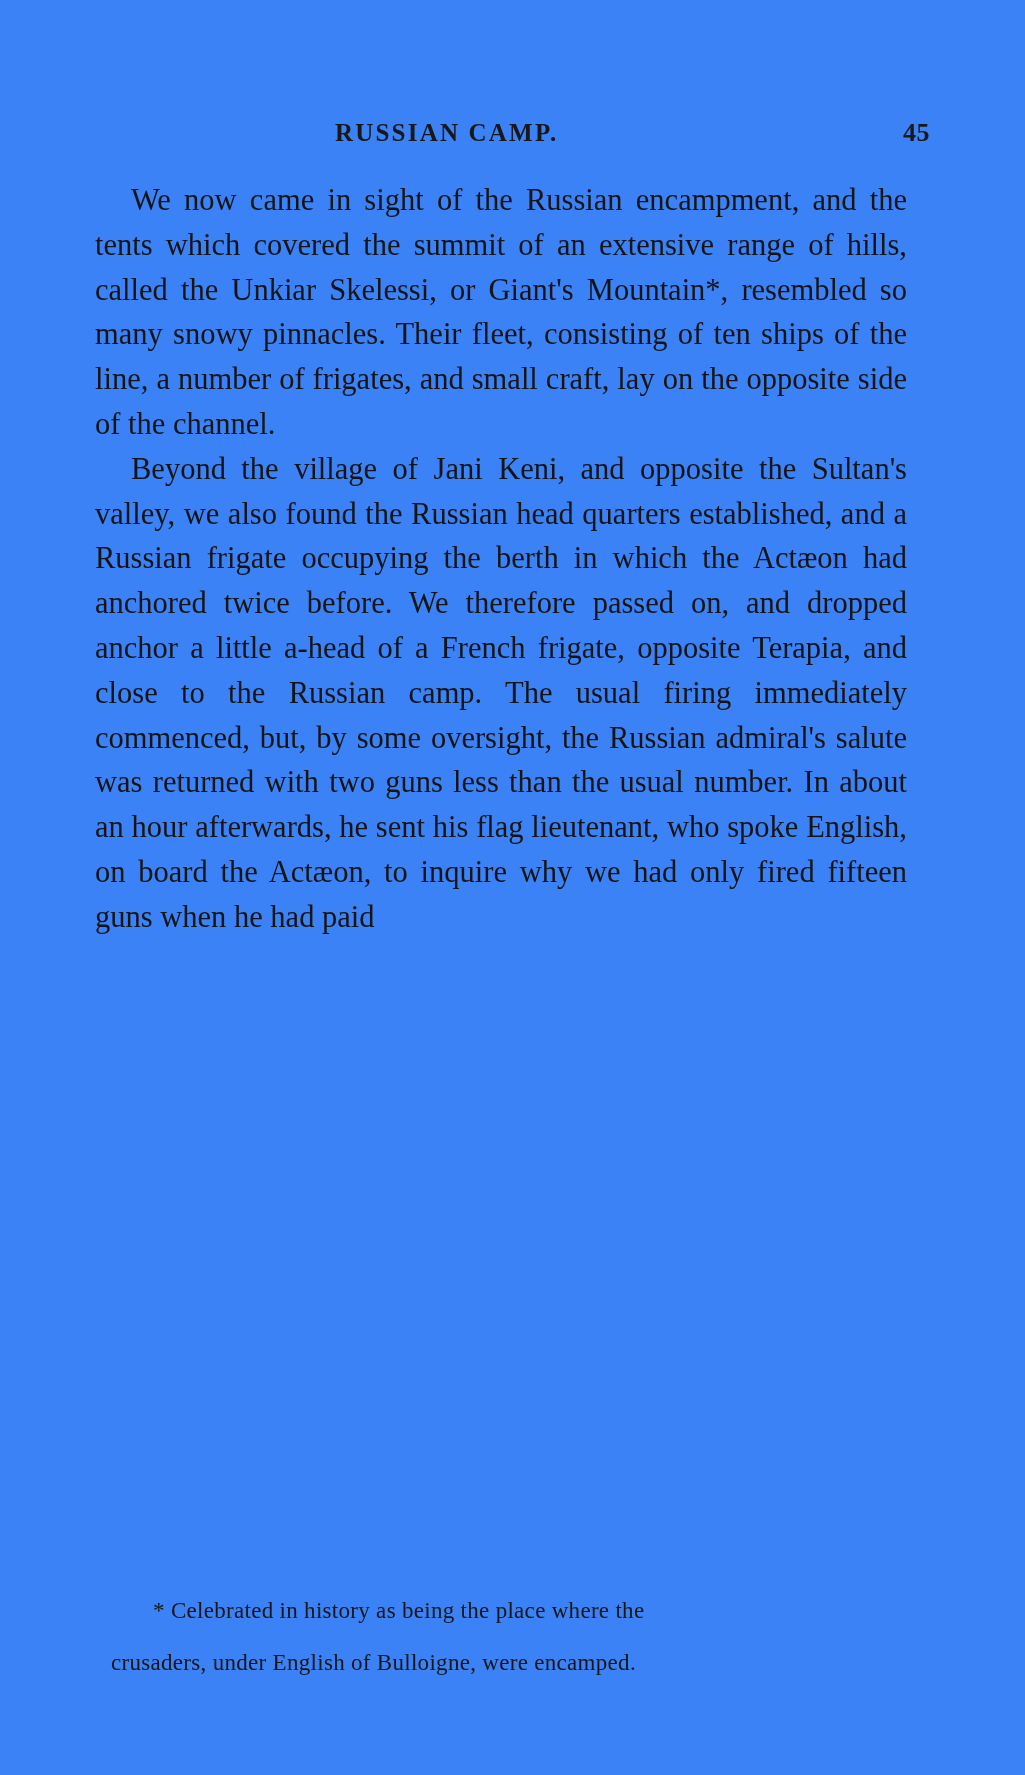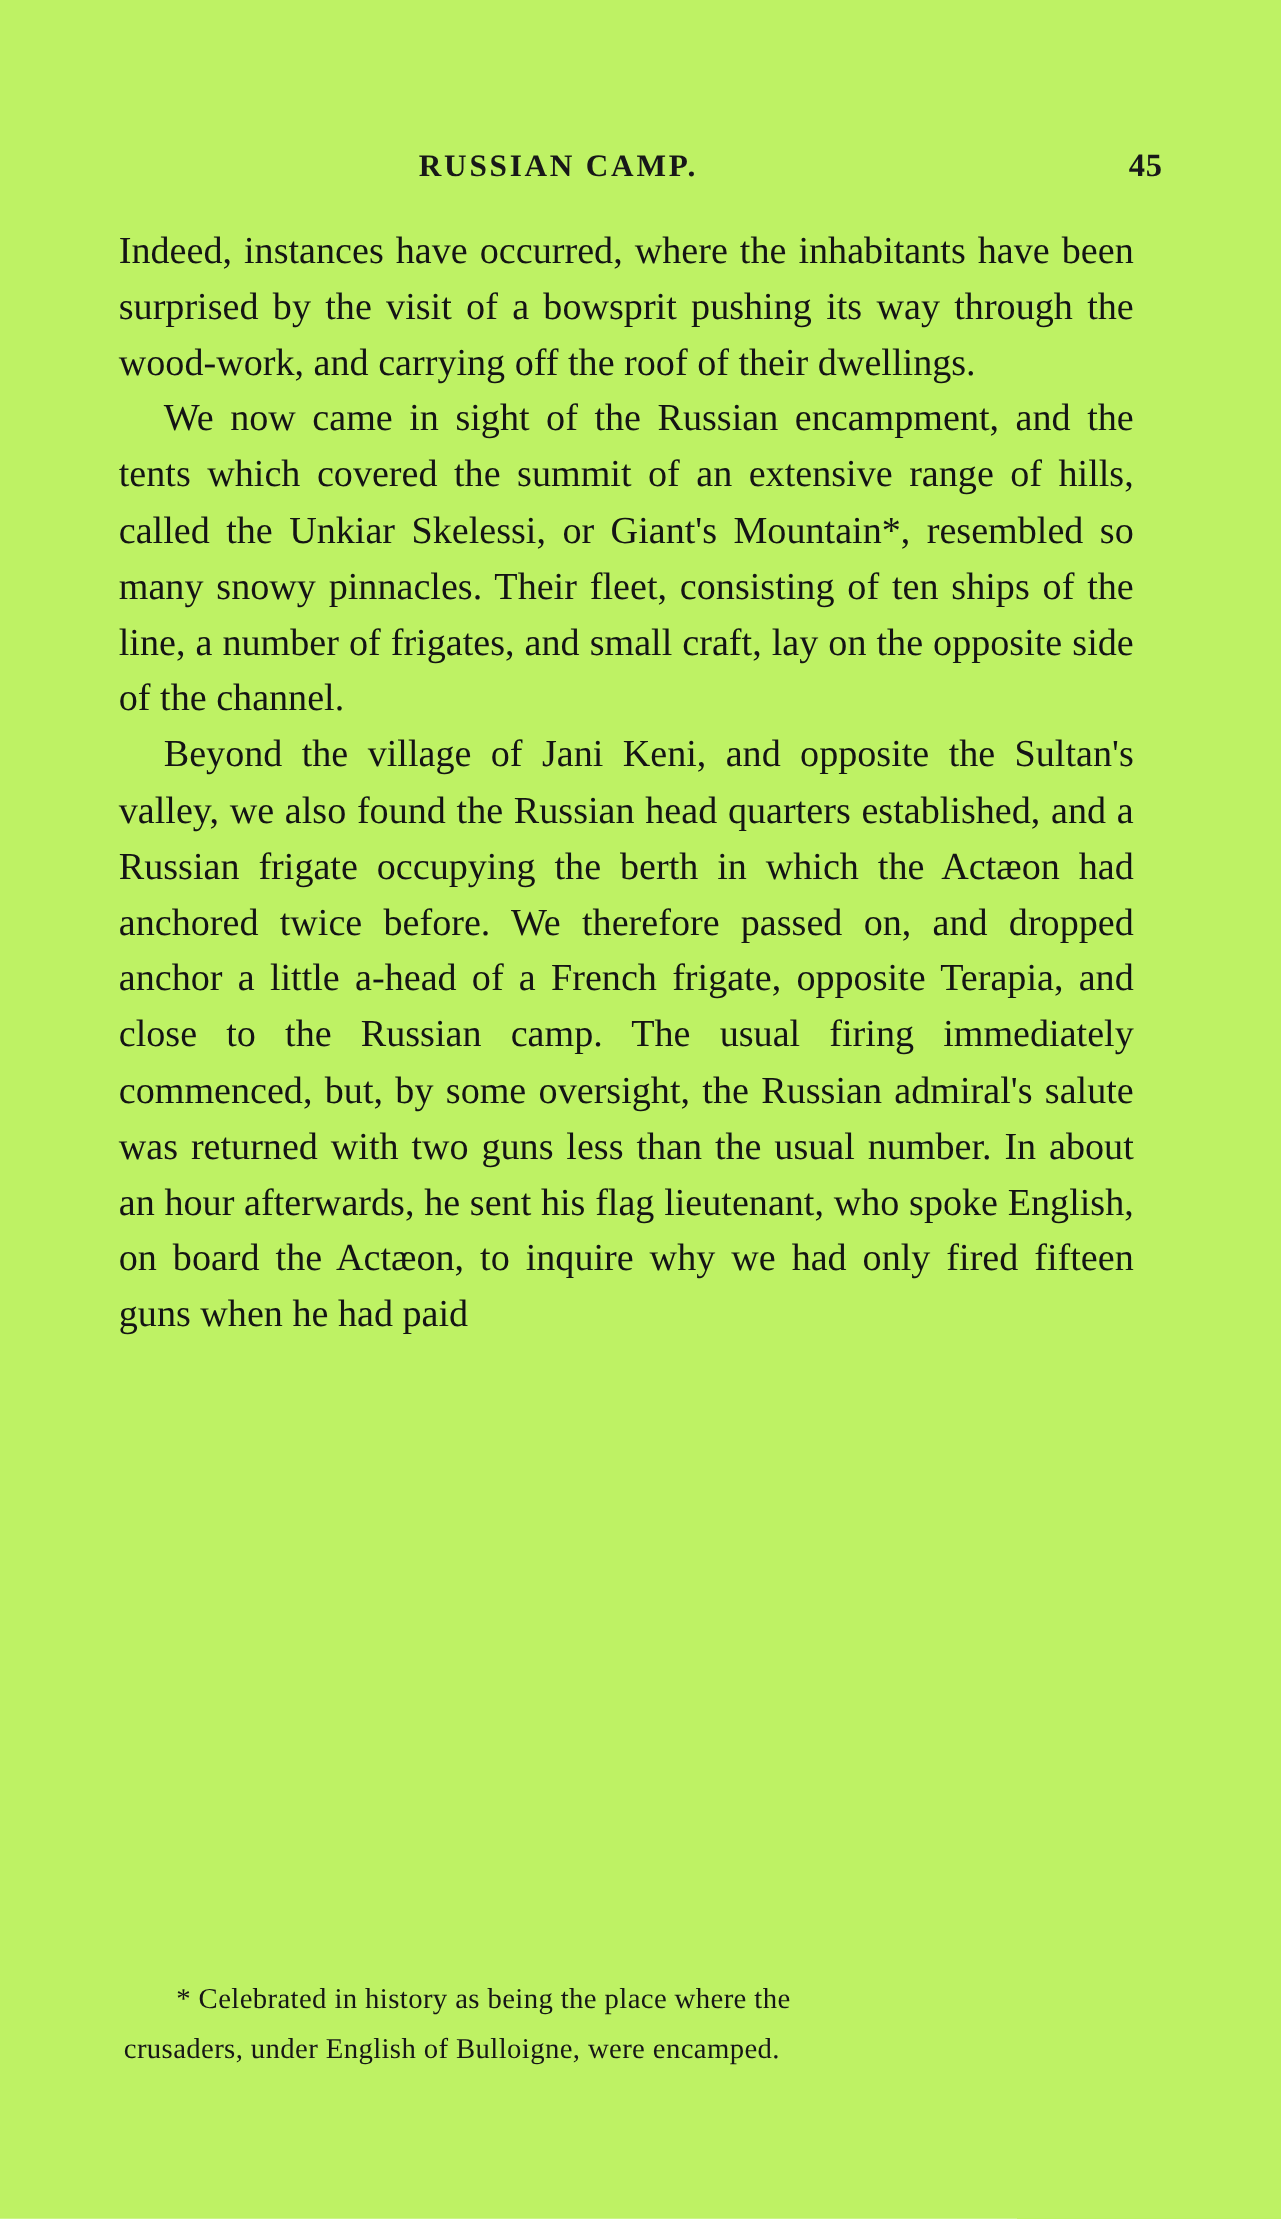--- a/index.html
+++ b/index.html
@@ -13,21 +13,21 @@
     font-family: "Liberation Serif", serif;
     color: #151515;
     position: relative;
     overflow: hidden;
   }
   .page {
     position: absolute;
     left: 0; top: 0;
     width: 1025px;
     height: 1775px;
-    background: #bef264;
+    background: #3b82f6;
   }
   .header {
     position: absolute;
     left: 95px;
     top: 118px;
     width: 835px;
     display: flex;
     align-items: baseline;
     justify-content: space-between;
   }
@@ -69,38 +69,37 @@
     left: 95px;
     top: 1577px;
     width: 812px;
     font-size: 23px;
     line-height: 36px;
     color: #161616;
     letter-spacing: 0.3px;
     text-align: justify;
   }
   .footnote p {
-    margin: 4px;
+    margin: 16px;
   }
   .footnote p.first {
     text-indent: 42px;
   }
 </style>
 </head>
 <body>
 
 <div class="page">
 
   <div class="header">
     <div class="running-head">RUSSIAN CAMP.</div>
     <div class="folio">45</div>
   </div>
 
   <div class="body-text">
-    <p>Indeed, instances have occurred, where the inhabitants have been surprised by the visit of a bowsprit pushing its way through the wood-work, and carrying off the roof of their dwellings.</p>
     <p class="indent">We now came in sight of the Russian encampment, and the tents which covered the summit of an extensive range of hills, called the Unkiar Skelessi, or Giant's Mountain*, resembled so many snowy pinnacles.  Their fleet, consisting of ten ships of the line, a number of frigates, and small craft, lay on the opposite side of the channel.</p>
     <p class="indent">Beyond the village of Jani Keni, and opposite the Sultan's valley, we also found the Russian head quarters established, and a Russian frigate occupying the berth in which the Actæon had anchored twice before.  We therefore passed on, and dropped anchor a little a-head of a French frigate, opposite Terapia, and close to the Russian camp.  The usual firing immediately commenced, but, by some oversight, the Russian admiral's salute was returned with two guns less than the usual number.  In about an hour afterwards, he sent his flag lieutenant, who spoke English, on board the Actæon, to inquire why we had only fired fifteen guns when he had paid</p>
   </div>
 
   <div class="footnote">
     <p class="first"><span>*</span> <span>Celebrated in history as being the place where the</span></p>
     <p>crusaders, under English of Bulloigne, were encamped.</p>
   </div>
 
 </div>

